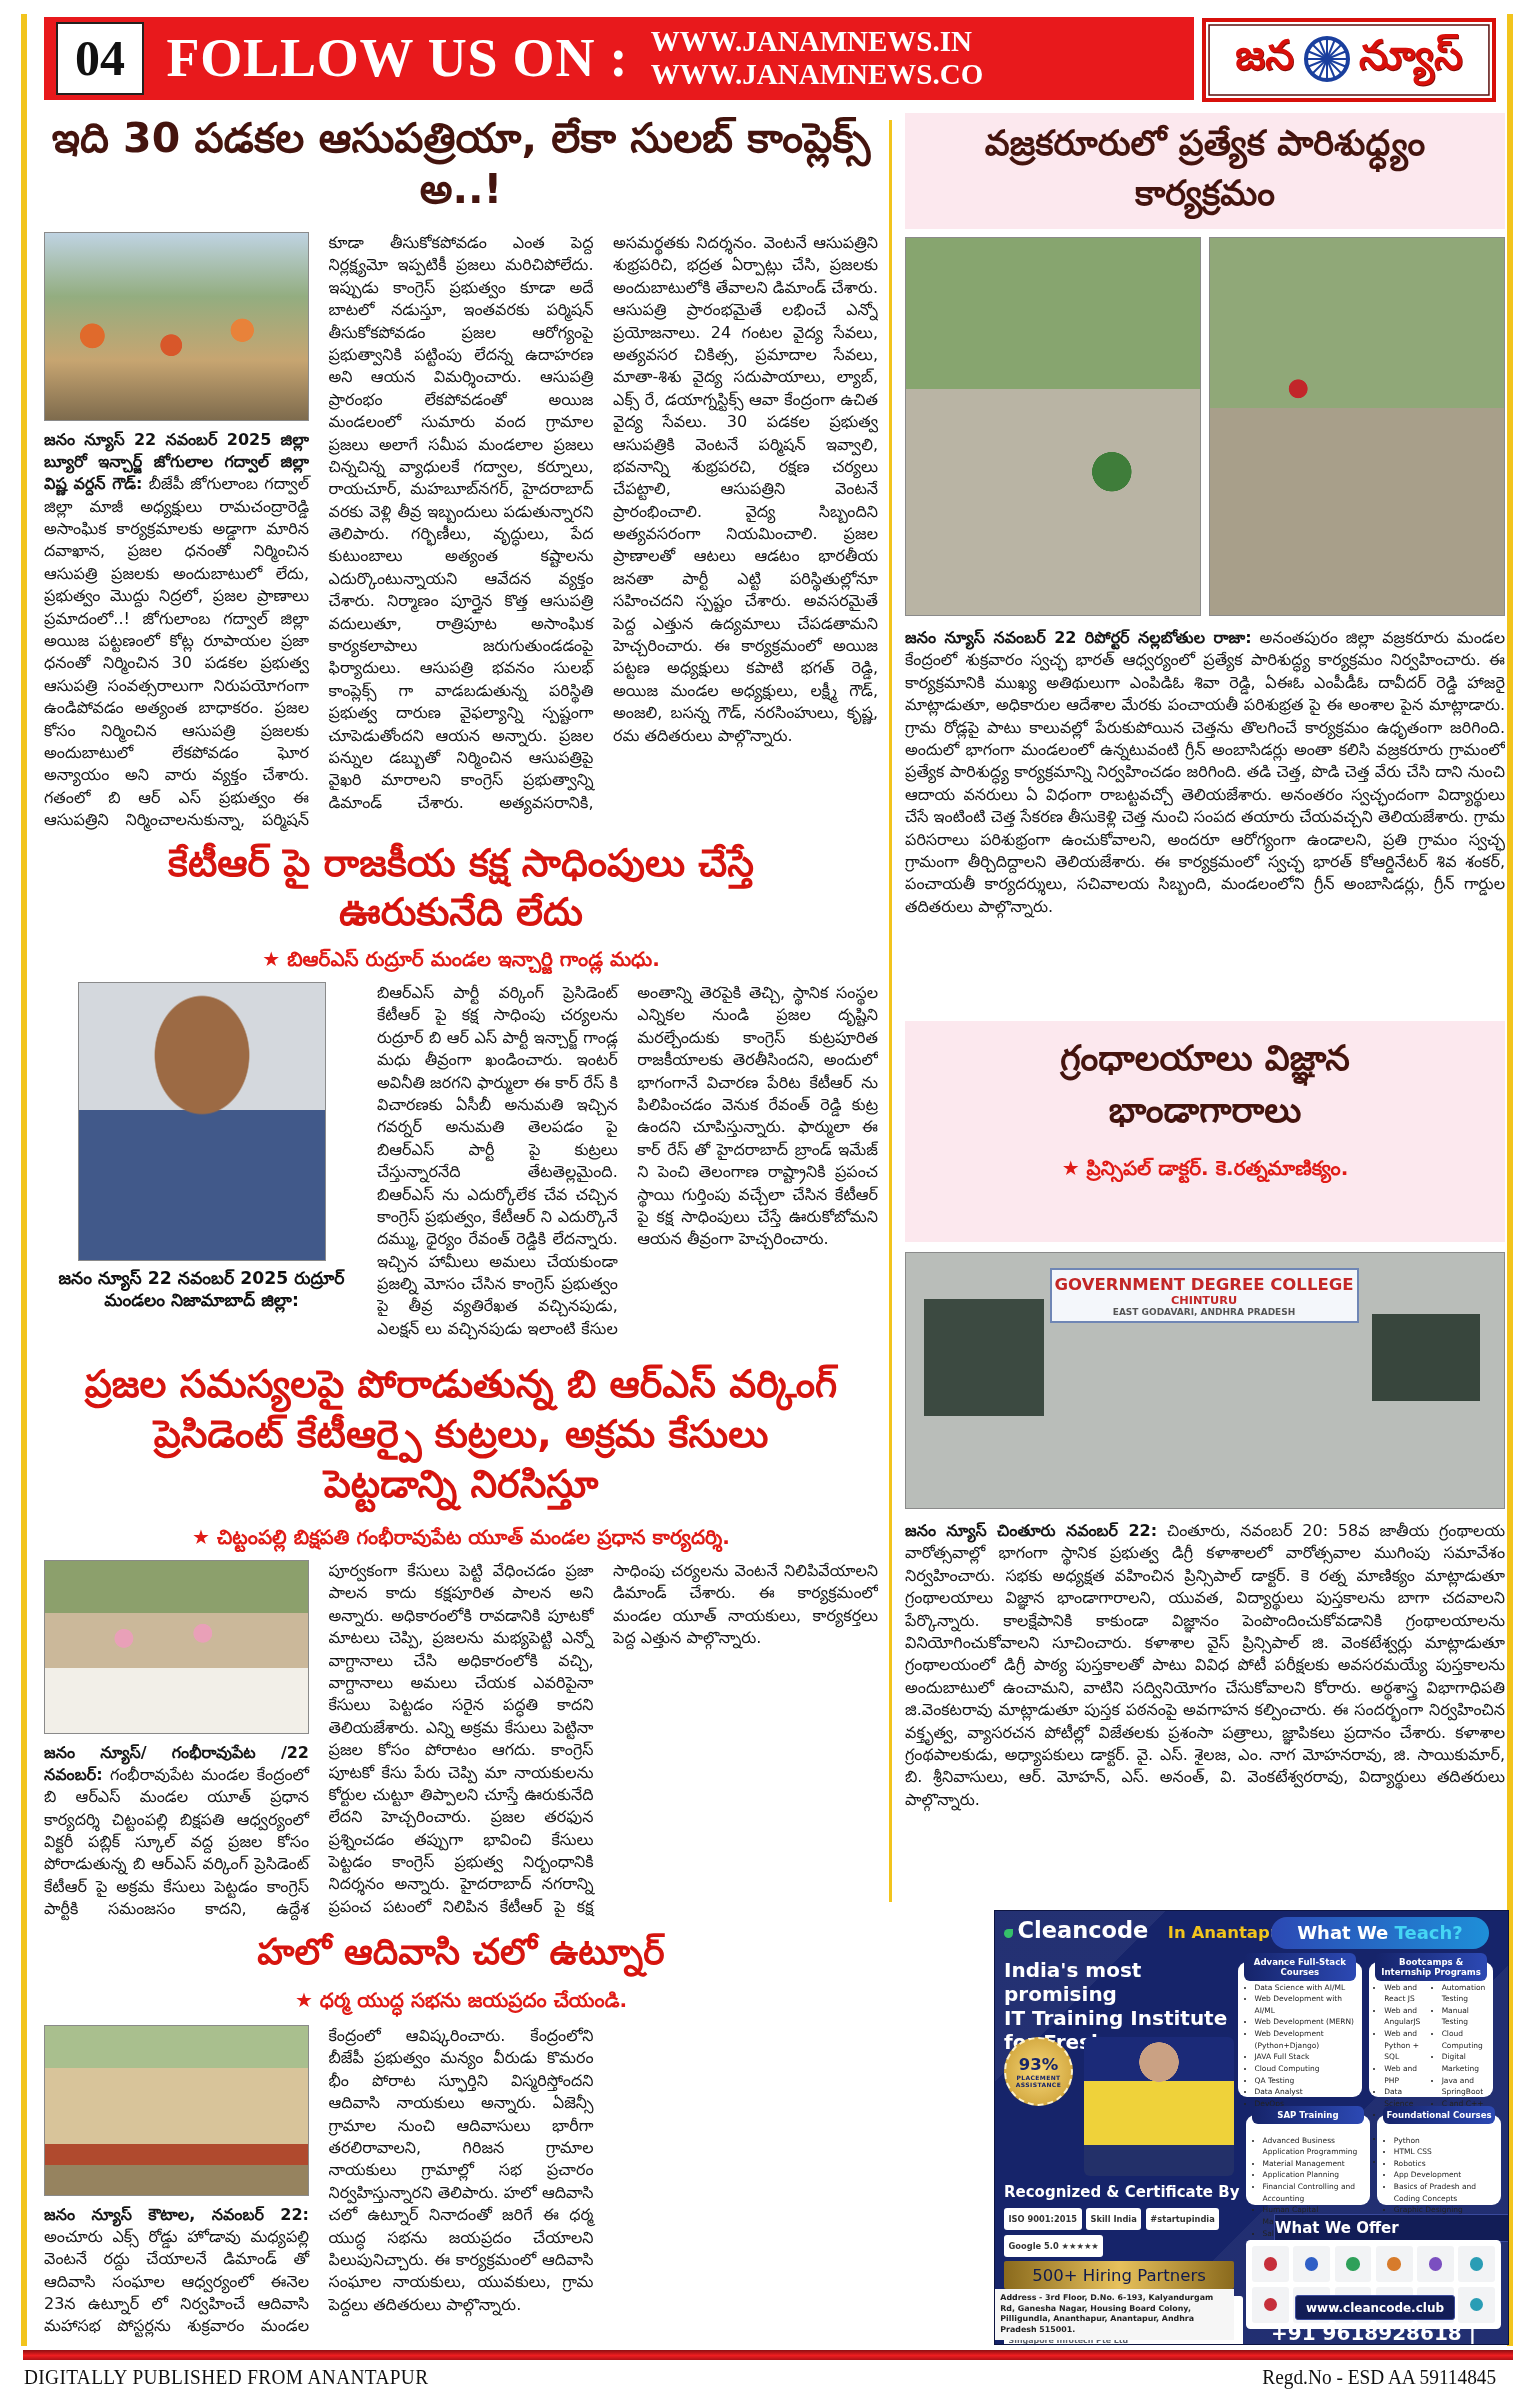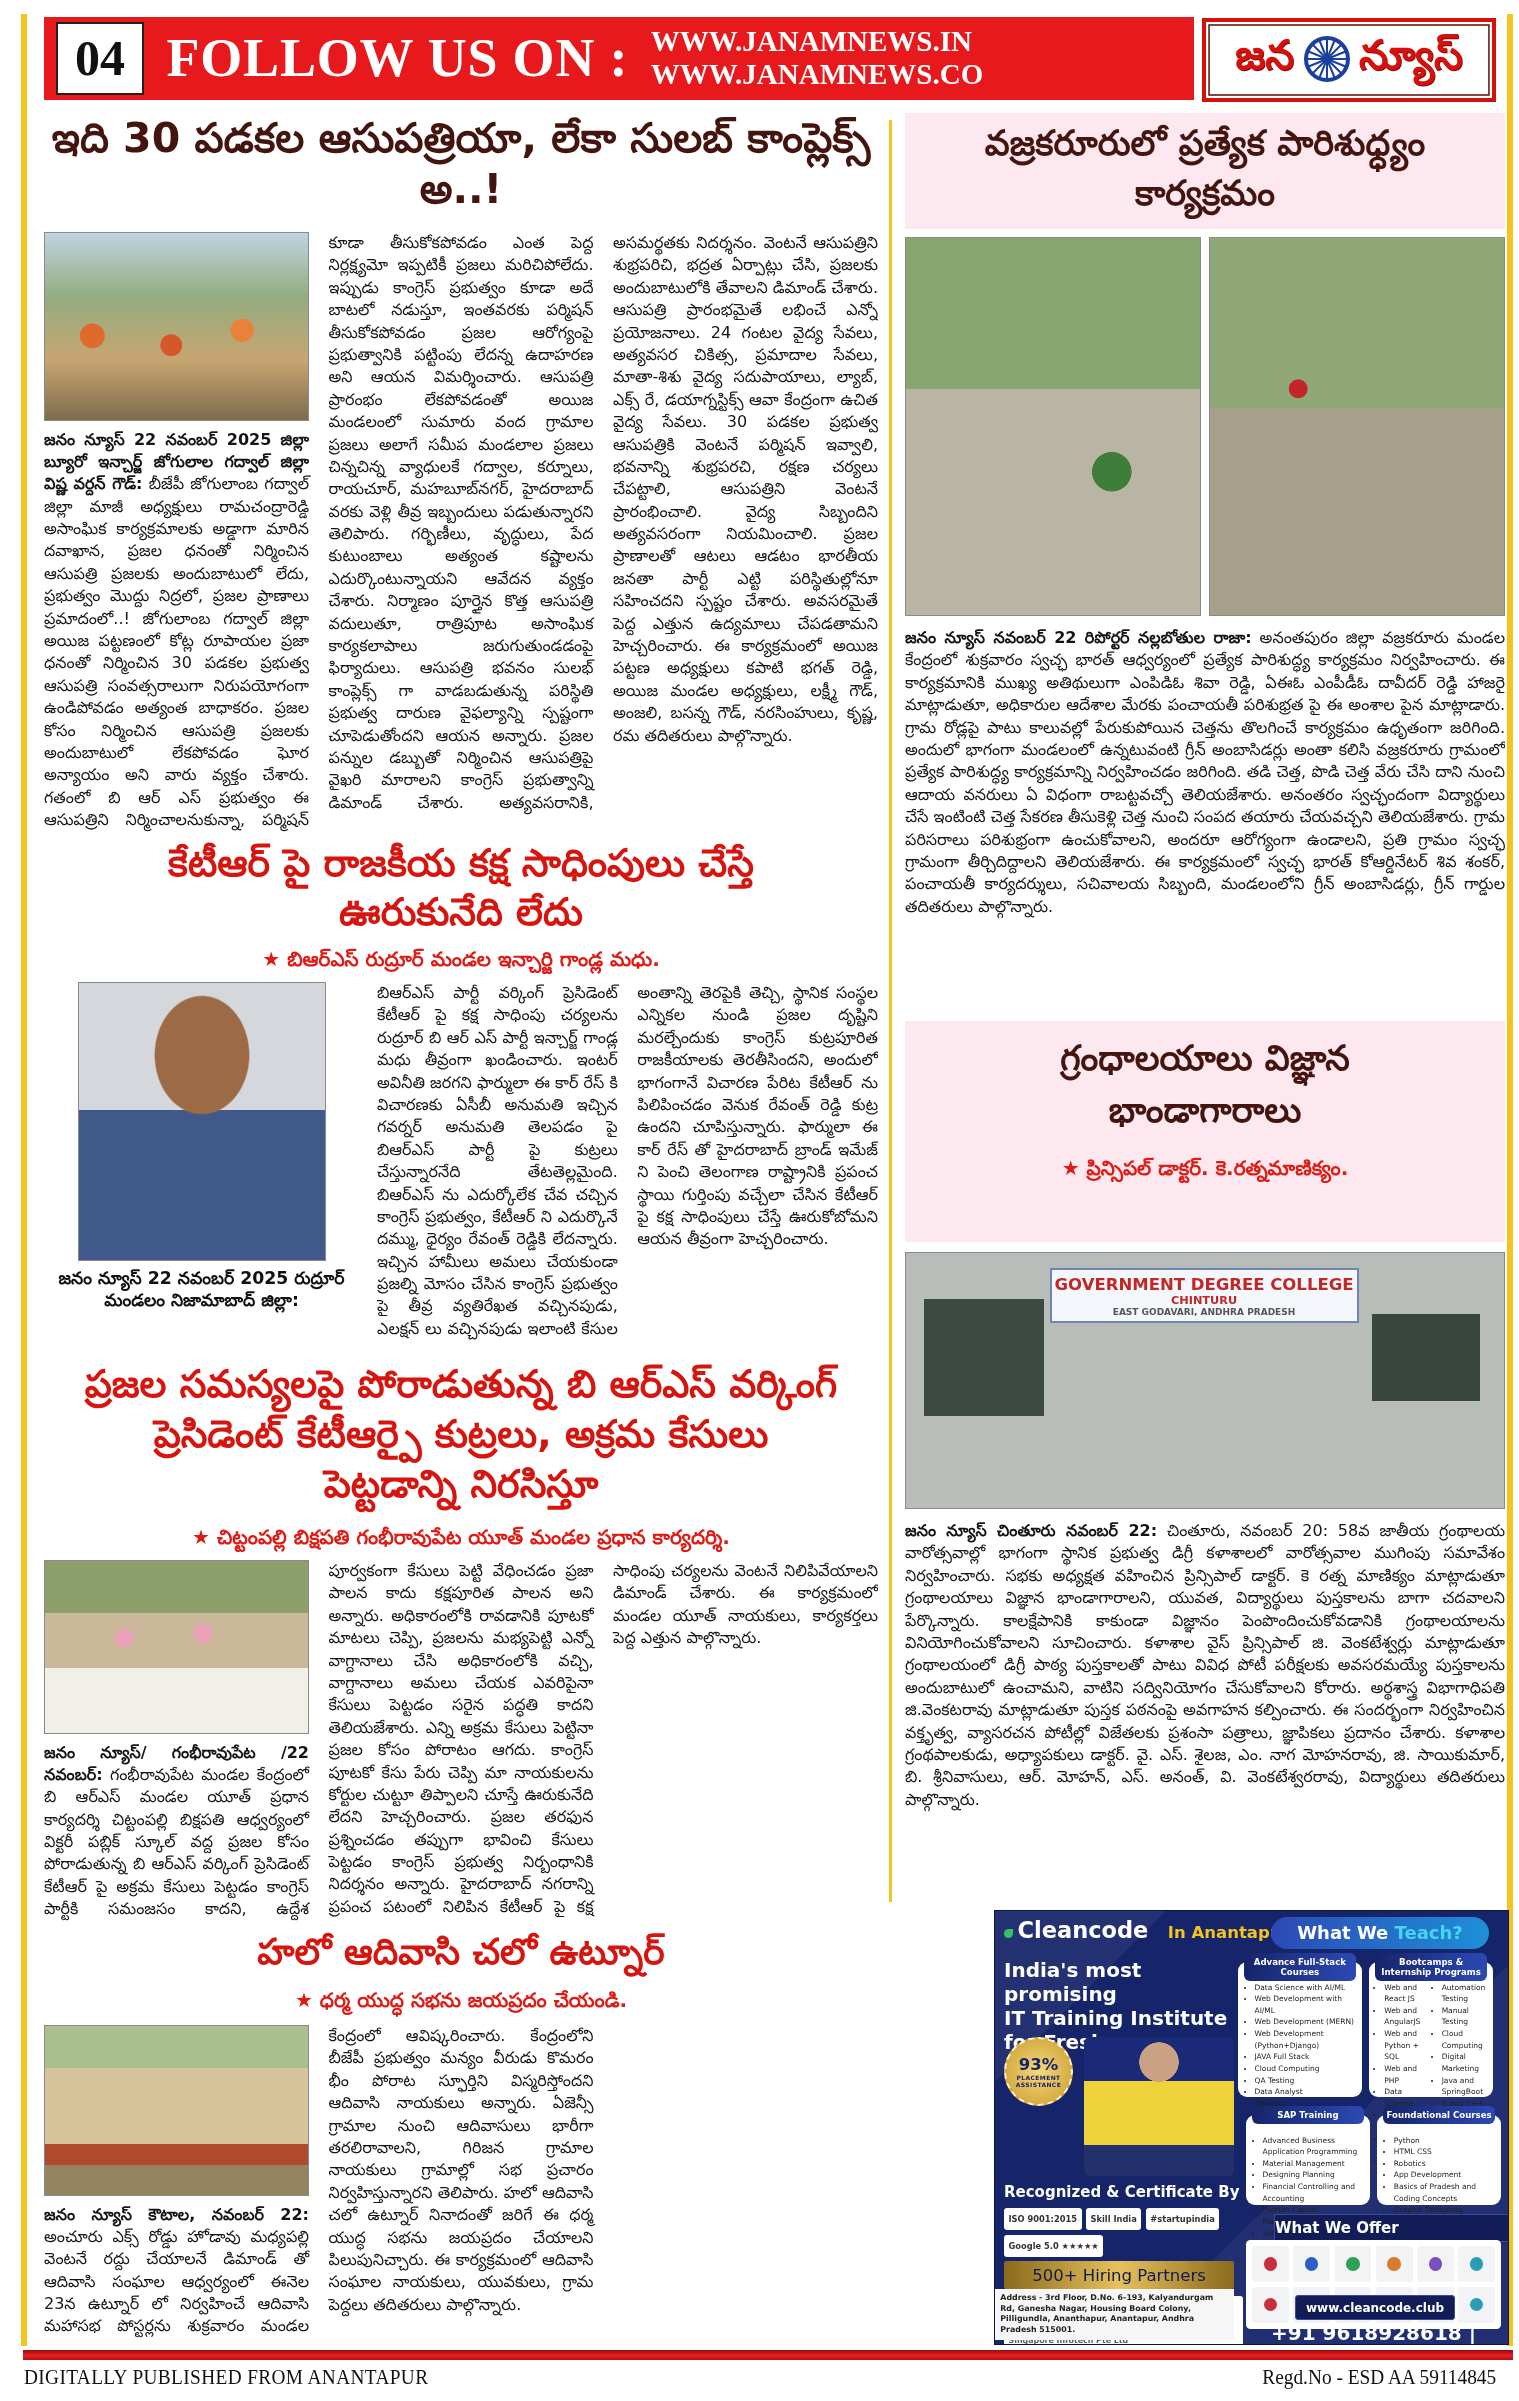--- a/index.html
+++ b/index.html
@@ -329,21 +329,21 @@
             </ul>
         </div>
       </div>
     </div>
     <div class="abs" style="left:251px;top:204px;width:255px;display:flex;gap:7.5px;">
       <div class="panel" style="flex:1;height:90px;">
         <div class="ptitle">SAP Training</div>
         <ul class="plist">
             <li>Advanced Business Application Programming</li>
             <li>Material Management</li>
-            <li>Designing Planning</li>
+            <li>Application Planning</li>
             <li>Financial Controlling and Accounting</li>
             <li>Human Capital Management</li>
             <li>Sales and Distribution</li>
           </ul>
       </div>
       <div class="panel" style="flex:1;height:90px;">
         <div class="ptitle">Foundational Courses</div>
         <ul class="plist">
             <li>Python</li>
             <li>HTML CSS</li>

